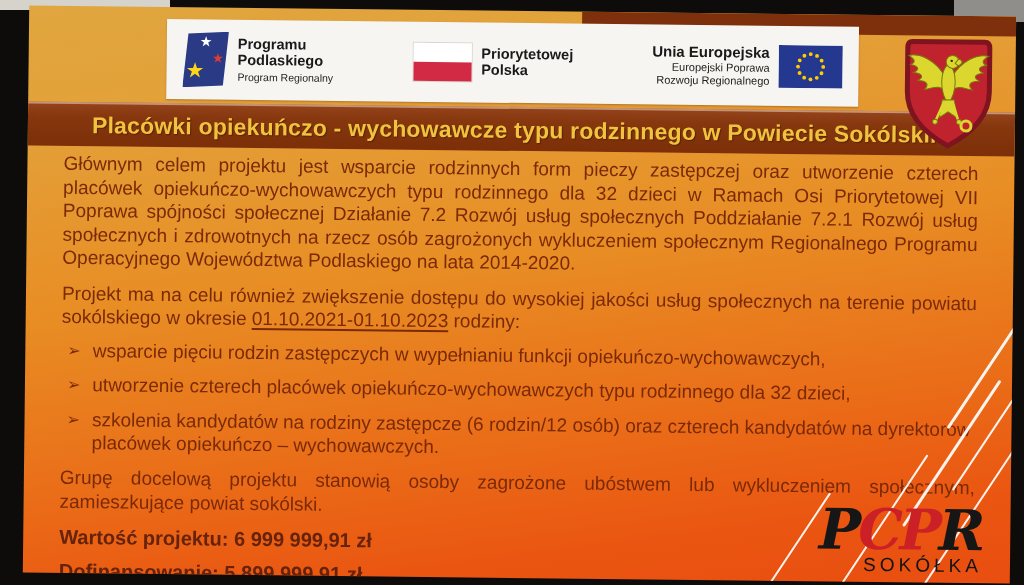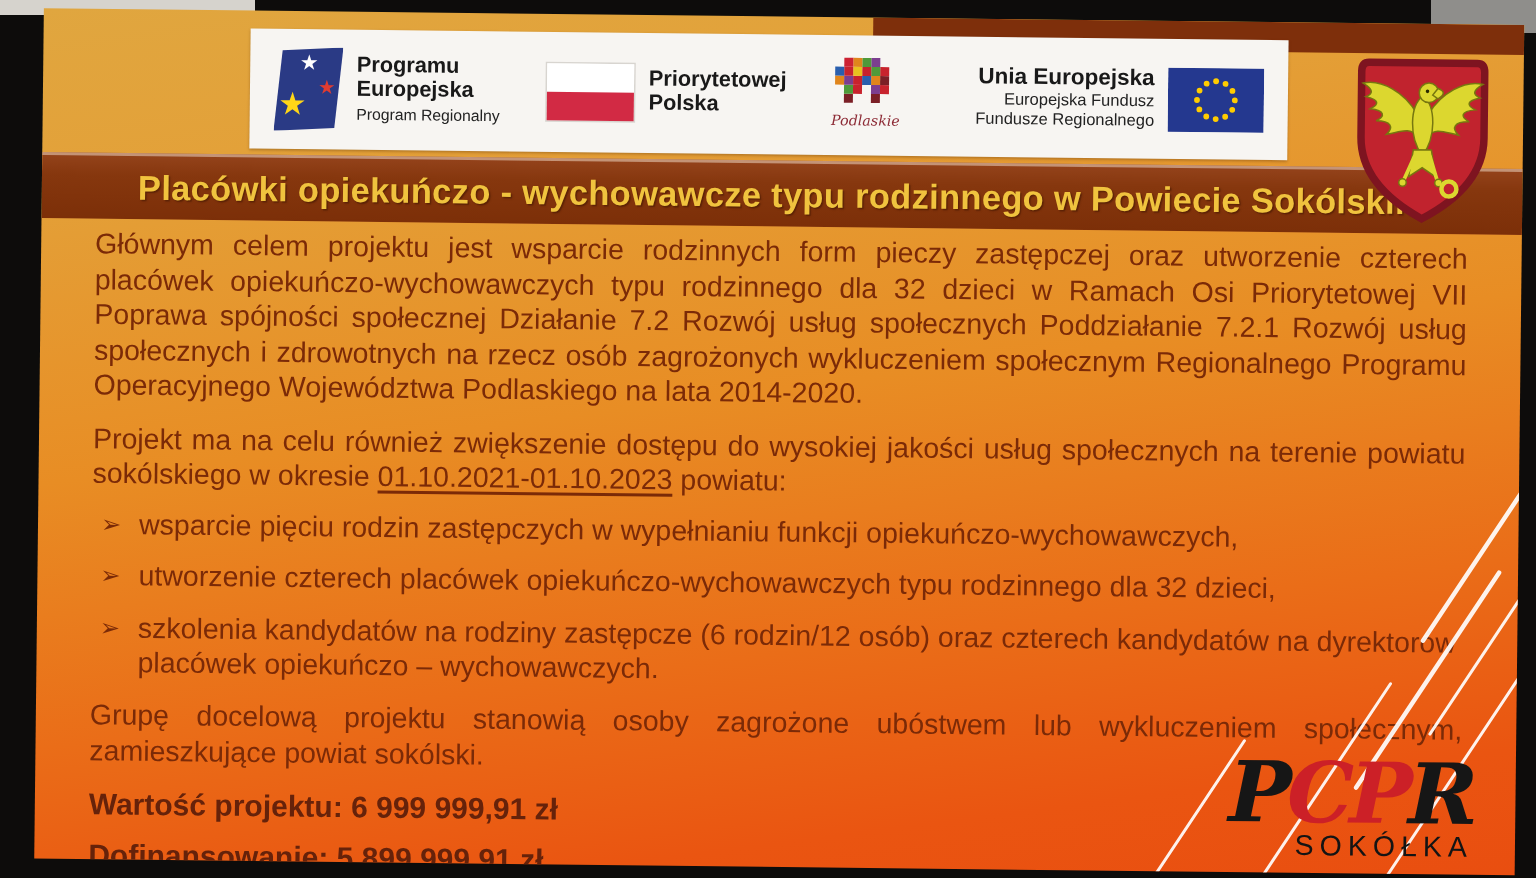--- a/index.html
+++ b/index.html
@@ -99,48 +99,44 @@
       <div class="lg">
         <div class="fe-flag">
           <div class="bg"></div>
           <span class="fe-star w">★</span>
           <span class="fe-star r">★</span>
           <span class="fe-star y">★</span>
         </div>
         <div>
           <div class="b-name">
             <div>Programu</div>
-            <div>Europejska</div>
+            <div>Podlaskiego</div>
           </div>
           <div class="b-sub">Program Regionalny</div>
         </div>
       </div>
 
       <div class="lg">
         <div class="pl-flag">
           <div class="top"></div>
           <div class="bot"></div>
         </div>
         <div class="b-name">
           <div>Priorytetowej</div>
           <div>Polska</div>
         </div>
       </div>
 
-      <div class="podl">
-        <div class="mosaic"></div>
-        <div class="podl-label">Podlaskie</div>
-      </div>
 
       <div class="lg">
         <div class="ue-text">
           <div class="b-name">Unia Europejska</div>
           <div class="b-sub">
-            <div>Europejska Fundusz</div>
-            <div>Fundusze Regionalnego</div>
+            <div>Europejski Poprawa</div>
+            <div>Rozwoju Regionalnego</div>
           </div>
         </div>
         <svg class="eu-flag" width="64" height="43" viewBox="0 0 66 44">
           <rect x="0" y="0" width="66" height="44" fill="#24388f"></rect>
           <g fill="#ffcc00">
             <circle cx="33" cy="9" r="2"></circle>
               <circle cx="39.5" cy="10.7" r="2"></circle>
               <circle cx="44.3" cy="15.5" r="2"></circle>
             <circle cx="46" cy="22" r="2"></circle>
               <circle cx="44.3" cy="28.5" r="2"></circle>
@@ -173,21 +169,21 @@
       <circle cx="53" cy="23" r="1.2" fill="#2a2a00" stroke="none"></circle>
     </svg>
 
     <div class="title-bar">
       <h1>Placówki opiekuńczo - wychowawcze typu rodzinnego w Powiecie Sokólskim</h1>
     </div>
 
     <div class="content">
       <p>Głównym celem projektu jest wsparcie rodzinnych form pieczy zastępczej oraz utworzenie czterech placówek opiekuńczo-wychowawczych typu rodzinnego dla 32 dzieci w Ramach Osi Priorytetowej VII Poprawa spójności społecznej Działanie 7.2 Rozwój usług społecznych Poddziałanie 7.2.1 Rozwój usług społecznych i zdrowotnych na rzecz osób zagrożonych wykluczeniem społecznym Regionalnego Programu Operacyjnego Województwa Podlaskiego na lata 2014-2020.</p>
 
-      <p class="p2"><span>Projekt ma na celu również zwiększenie dostępu do wysokiej jakości usług społecznych na terenie powiatu sokólskiego w okresie </span><span class="dates">01.10.2021-01.10.2023</span><span> powiatu:</span></p>
+      <p class="p2"><span>Projekt ma na celu również zwiększenie dostępu do wysokiej jakości usług społecznych na terenie powiatu sokólskiego w okresie </span><span class="dates">01.10.2021-01.10.2023</span><span> rodziny:</span></p>
 
       <ul class="bullets">
         <li>
           <span class="arrow">➢</span>
           <span>wsparcie pięciu rodzin zastępczych w wypełnianiu funkcji opiekuńczo-wychowawczych,</span>
         </li>
         <li>
           <span class="arrow">➢</span>
           <span>utworzenie czterech placówek opiekuńczo-wychowawczych typu rodzinnego dla 32 dzieci,</span>
         </li>

